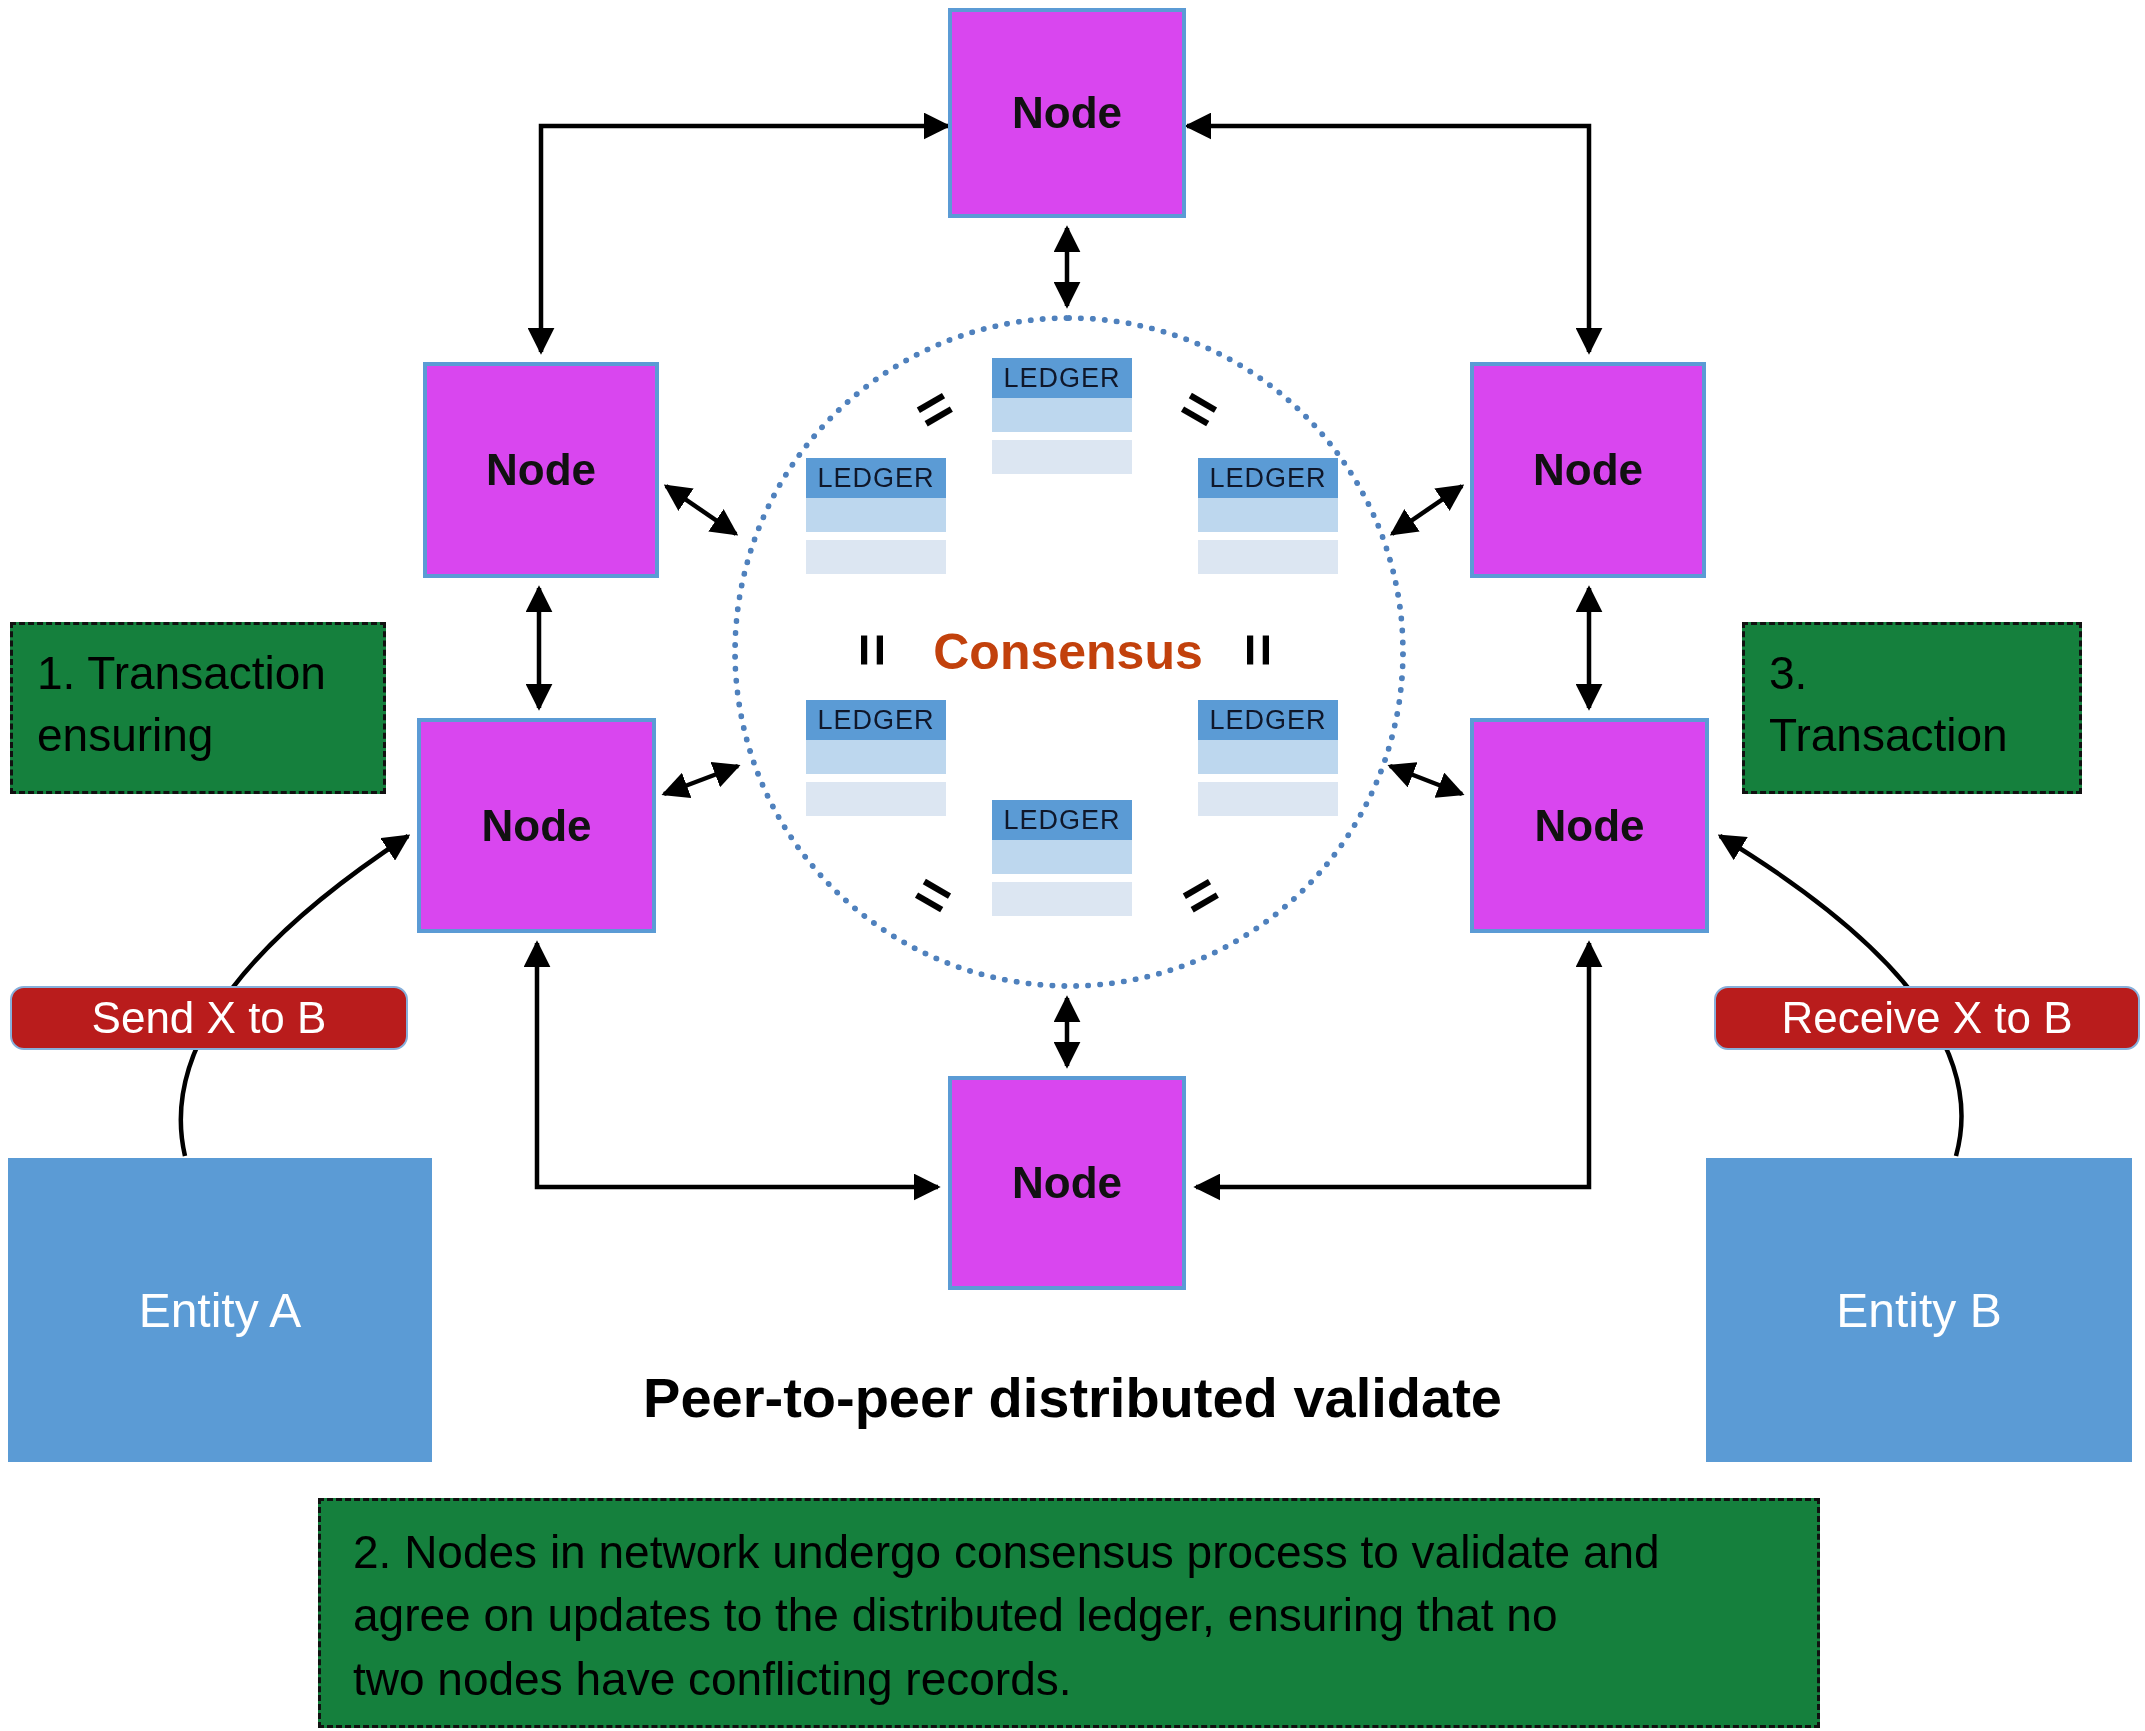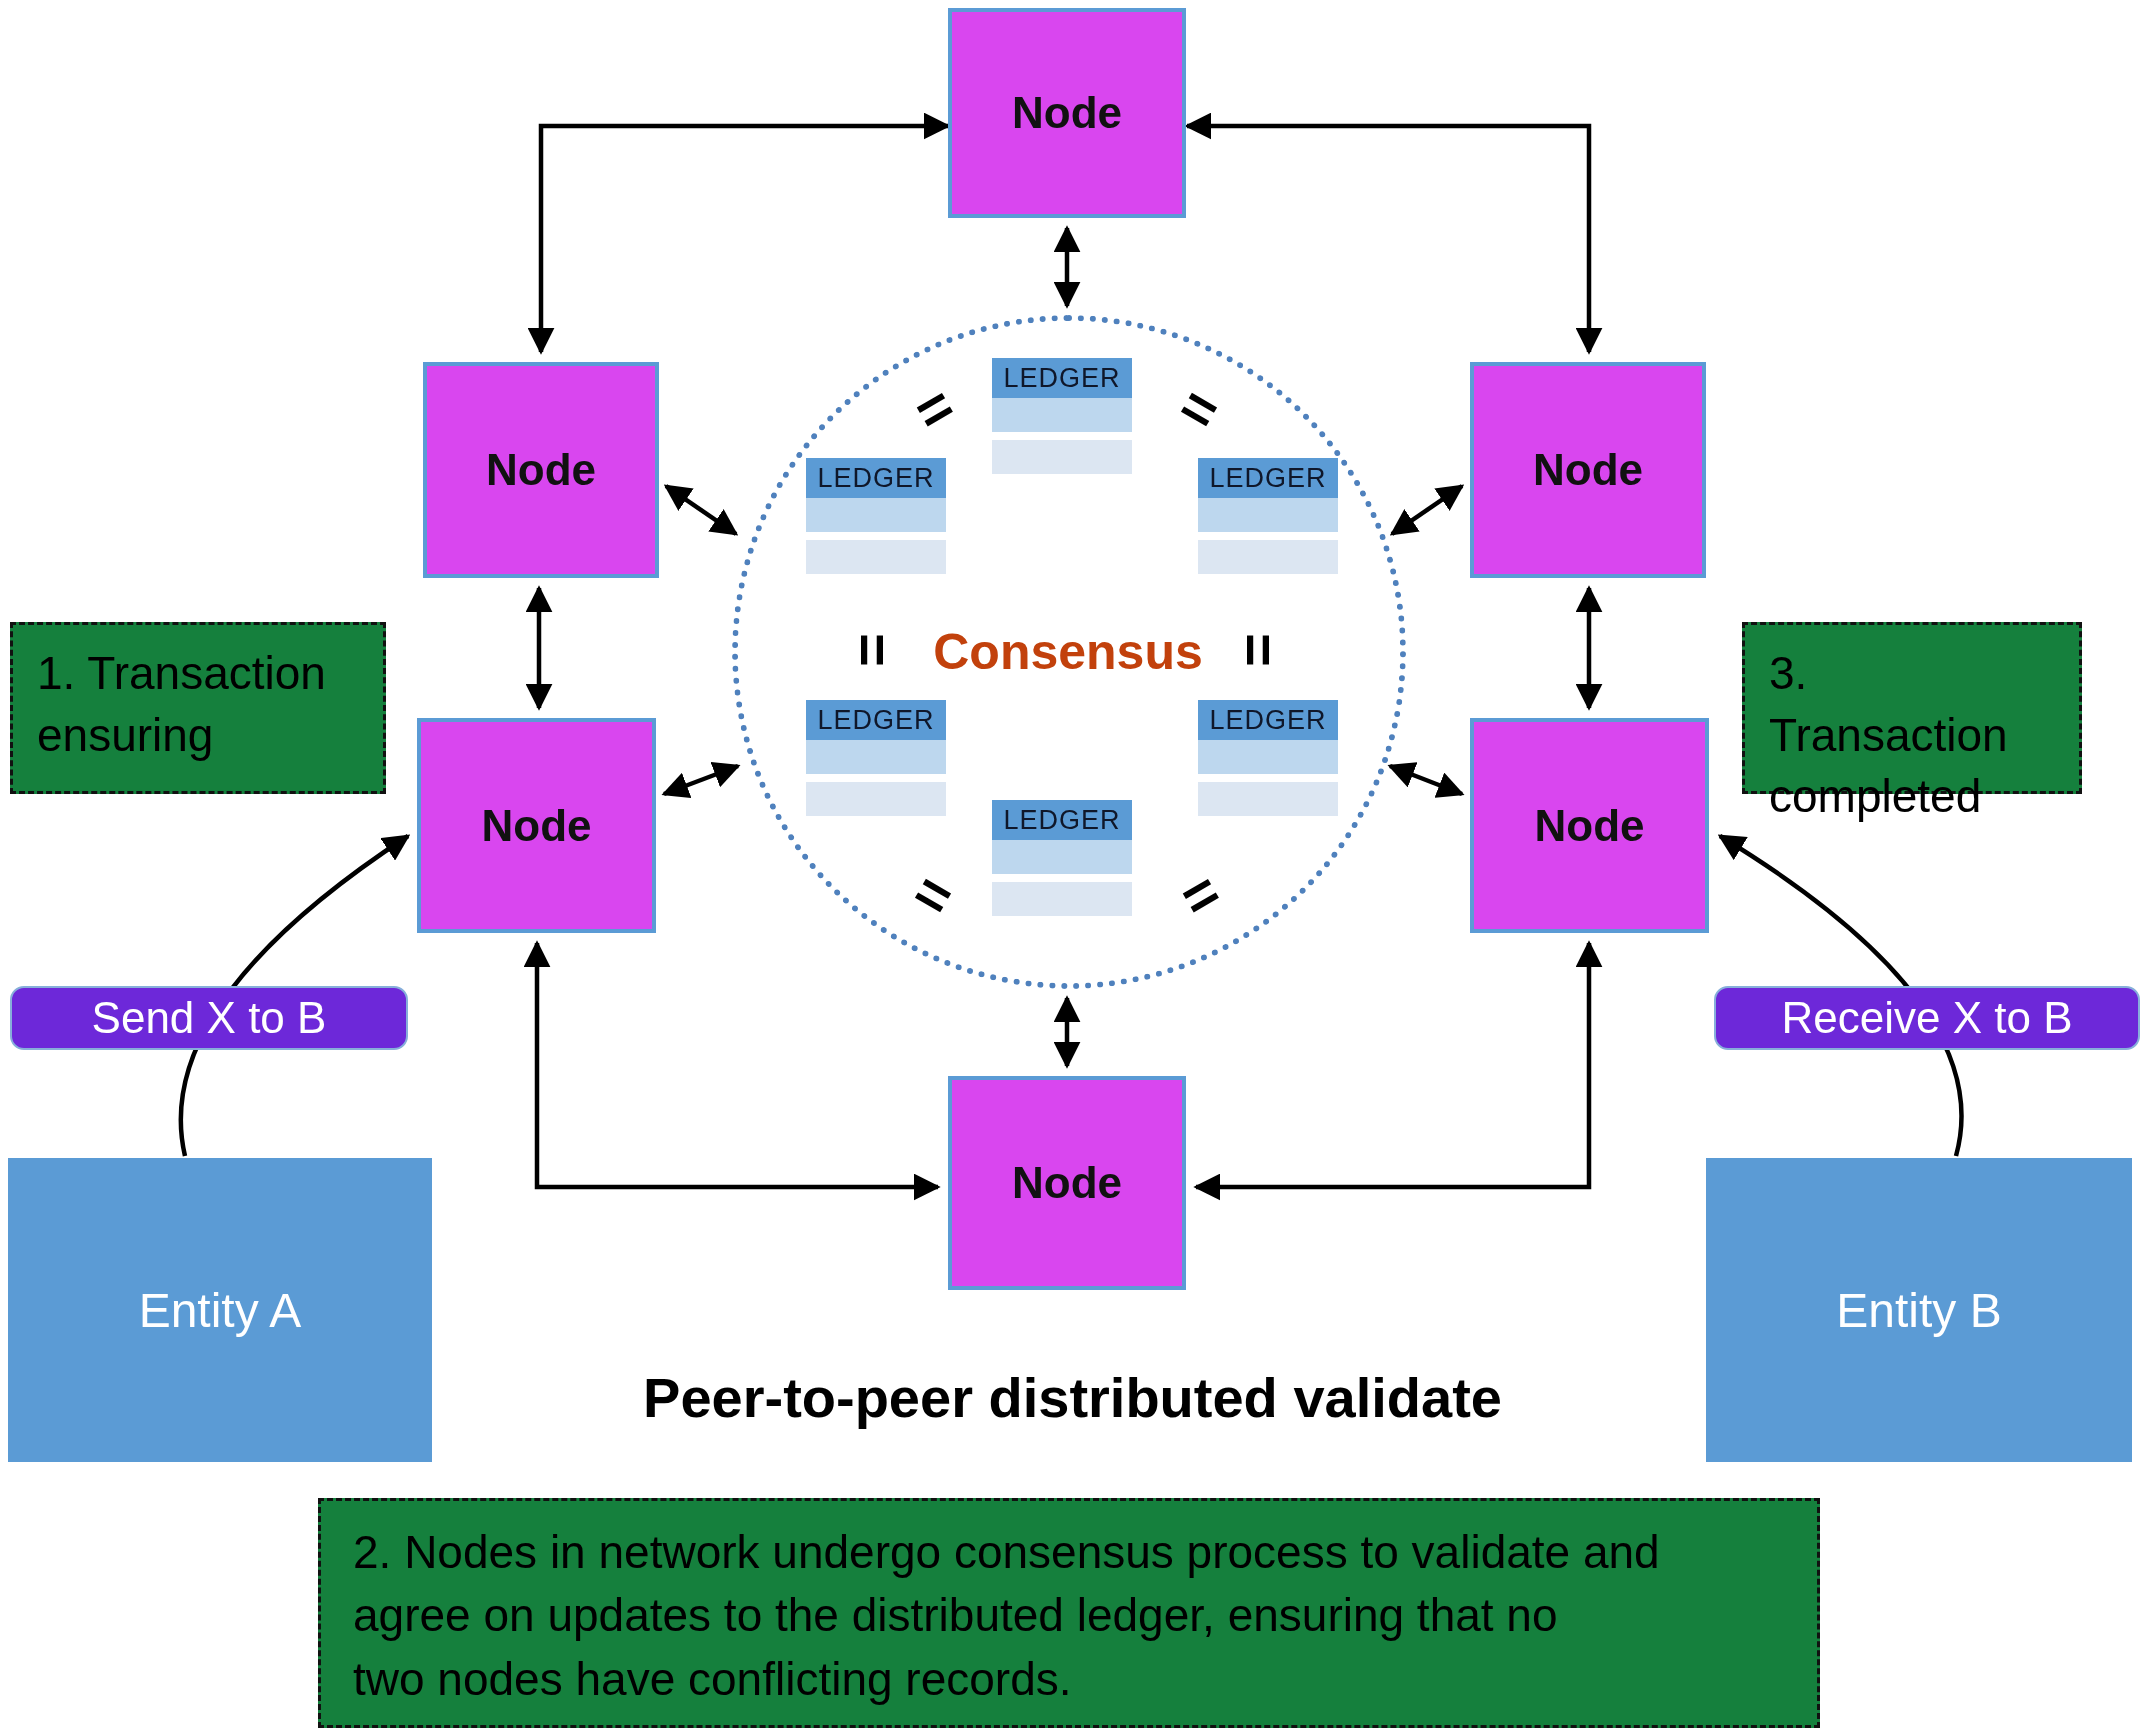--- a/index.html
+++ b/index.html
@@ -48,21 +48,21 @@
   .eq4 { left:1230px; top:620px; transform:rotate(90deg); }
   .eq5 { left:904px;  top:864px; transform:rotate(30deg); }
   .eq6 { left:1170px; top:864px; transform:rotate(-30deg); }
 
   .dashed-box { position:absolute; border:3px dashed #111; background:#15803d;
                 font-size:46px; color:#000; line-height:1.34; padding:18px 24px; }
   .step1 { left:10px;   top:622px;  width:376px;  height:172px; }
   .step3 { left:1742px; top:622px;  width:340px;  height:172px; }
   .step2 { left:318px;  top:1498px; width:1502px; height:230px; padding:20px 32px; line-height:1.38; }
 
-  .pill { position:absolute; background:#6d28d9; border:2px solid #87afda; border-radius:14px;
+  .pill { position:absolute; background:#b91c1c; border:2px solid #87afda; border-radius:14px;
           color:#fff; font-size:44px; display:flex; align-items:center; justify-content:center; }
   .pill-send    { left:10px;   top:986px; width:398px; height:64px; }
   .pill-receive { left:1714px; top:986px; width:426px; height:64px; }
 
   .entity { position:absolute; background:#5b9bd5; color:#fff; font-size:48px;
             display:flex; align-items:center; justify-content:center; }
   .ent-a { left:8px;    top:1158px; width:424px; height:304px; }
   .ent-b { left:1706px; top:1158px; width:426px; height:304px; }
 
   .title { position:absolute; left:520px; top:1365px; width:1105px; text-align:center;
@@ -146,21 +146,20 @@
   <div class="eq eq5">=</div>
   <div class="eq eq6">=</div>
 
   <div class="dashed-box step1">
     <div>1. Transaction</div>
     <div>ensuring</div>
   </div>
 
   <div class="dashed-box step3">
     <div>3. Transaction</div>
-    <div>completed</div>
   </div>
 
   <div class="pill pill-send">Send X to B</div>
   <div class="pill pill-receive">Receive X to B</div>
 
   <div class="entity ent-a">Entity A</div>
   <div class="entity ent-b">Entity B</div>
 
   <div class="title">Peer-to-peer distributed validate</div>
 

